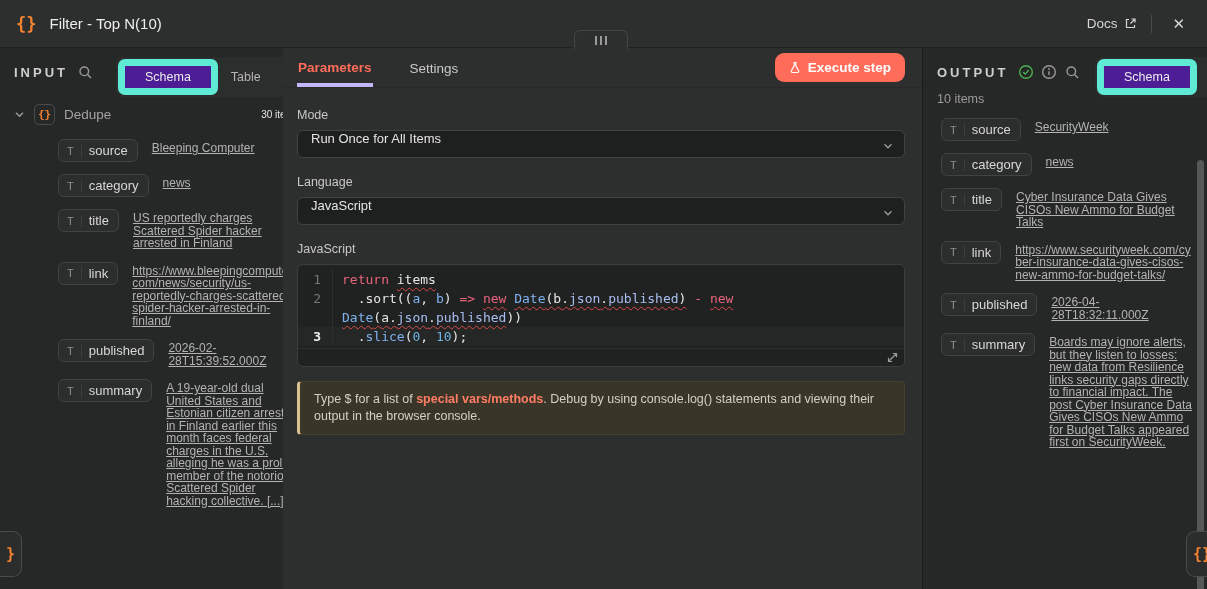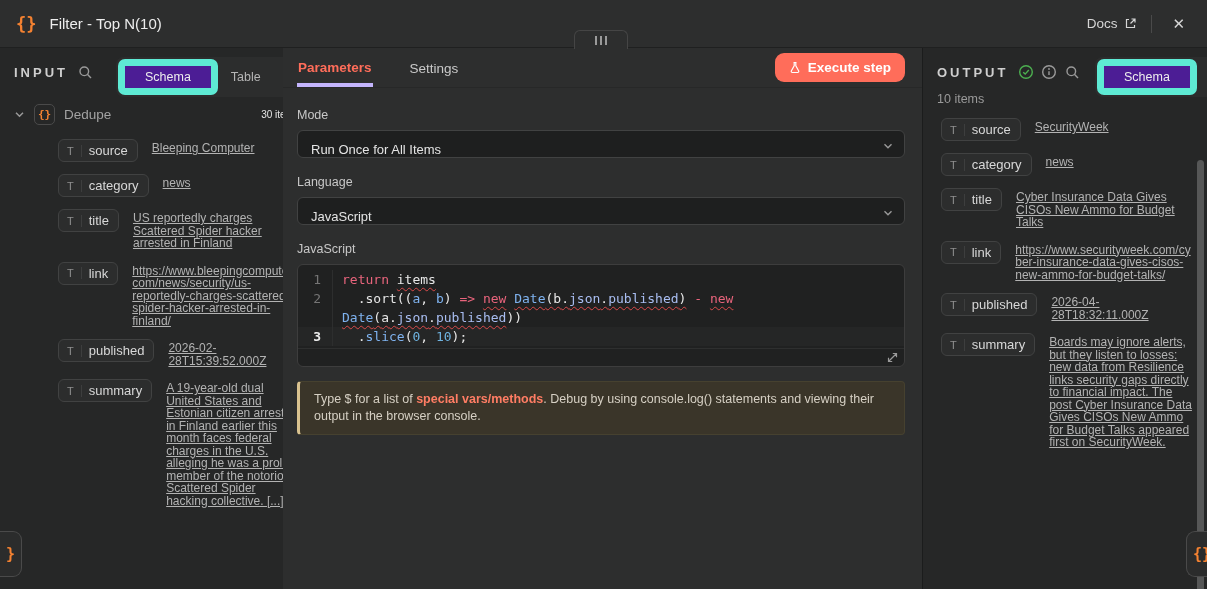--- a/index.html
+++ b/index.html
@@ -50,21 +50,21 @@
   .scroll-thumb{position:absolute;width:7px;border-radius:4px;background:#565757;}
   
   .main-tabs{display:flex;align-items:center;height:40px;padding:0 17px 0 14px;border-bottom:1px solid #272828;}
   .main-tab{font-size:13.5px;color:#c9c9c9;padding:12px 1px 10px 1px;margin-right:36px;cursor:pointer;}
   .main-tab.active{color:#ff6d5a;border-bottom:4px solid #c4b5fd;font-weight:bold;padding-bottom:8px;}
   .exec-btn{margin-left:auto;display:flex;align-items:center;gap:7px;background:#ff6d5a;color:#fff;
             font-size:13.5px;font-weight:bold;border:none;border-radius:9px;padding:7px 14px;cursor:pointer;}
   .form{padding:12px 17px 0 14px;}
   .form-label{font-size:12.5px;color:#c8c8c8;margin:8px 0 8px 0;}
   .select{position:relative;height:28px;background:#1e1f1f;border:1px solid #414242;border-radius:6px;
-          display:flex;align-items:flex-end;padding:0 36px 0 13px;font-size:13px;color:#e4e4e4;cursor:pointer;}
+          display:flex;align-items:flex-start;padding:0 36px 0 13px;font-size:13px;color:#e4e4e4;cursor:pointer;}
   .select .chev{position:absolute;right:10px;top:9px;}
   
   .editor{margin-top:4px;background:#202121;border:1px solid #3d3d3d;border-radius:6px;overflow:hidden;cursor:text;}
   .code-area{position:relative;padding:5px 0 2px 0;}
   .code-line{display:flex;line-height:19px;font-family:"DejaVu Sans Mono",monospace;font-size:13px;}
   .code-line.active{background:rgba(255,255,255,0.025);}
   .gutter{width:34px;flex-shrink:0;text-align:right;padding-right:11px;color:#757575;}
   .code-line.active .gutter{color:#eaeaea;font-weight:bold;}
   .code-text{padding-left:9px;border-left:1px solid #2d2e2e;white-space:pre;}
   .tk-kw{color:#e8647c;} .tk-fn{color:#7fb3f0;} .tk-num{color:#6fb3e0;}

